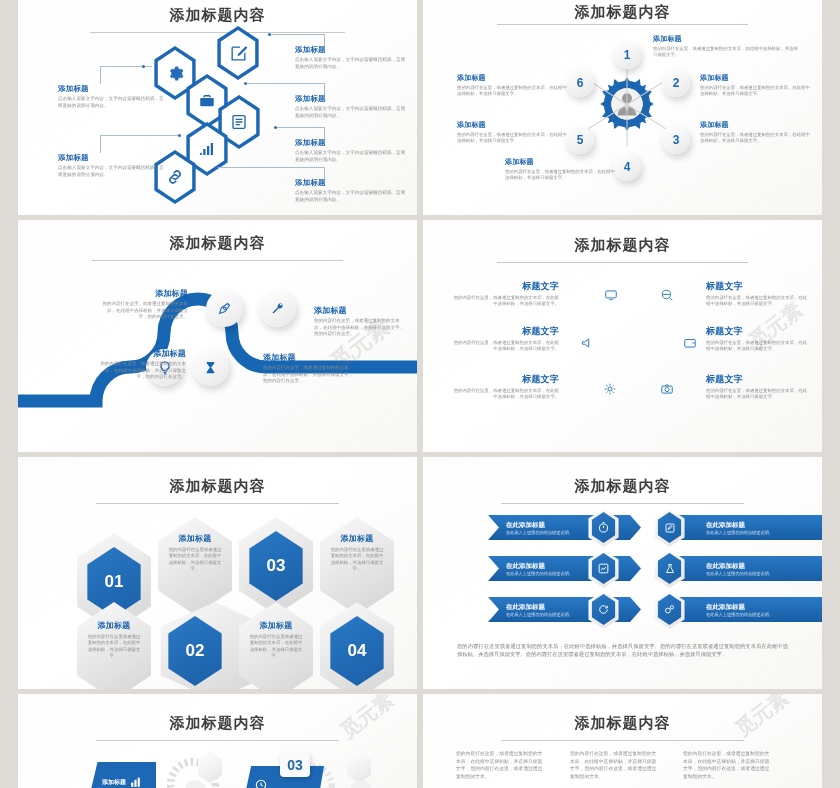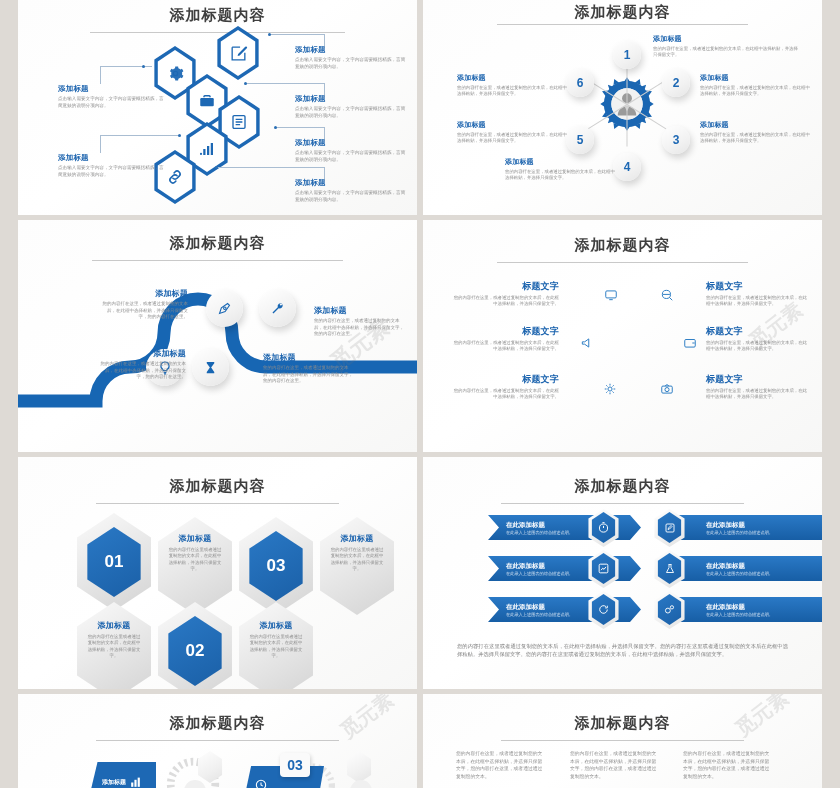--- a/index.html
+++ b/index.html
@@ -423,21 +423,21 @@
       <div class="p blur" style="font-size:4.4px;margin-top:2px;">您的内容打在这里，或者通过复制您的文本后，在此框中选择粘贴，并选择只保留文字。</div>
     </div>
 
     <div class="wm" style="right:16px;top:92px;font-size:20px;">觅元素</div>
   </div>
 
   <div class="slide col-l">
     <div class="ttl" style="top:20px;font-size:15px;">添加标题内容</div>
     <div class="rule" style="top:46px;left:78px;right:78px;"></div>
 
-    <div class="hex-grey" style="left:53px;top:56px;width:86px;height:98px;">
+    <div class="hex-grey" style="left:53px;top:76px;width:86px;height:98px;">
       <div class="hex-blue" style="left:12px;top:14px;width:62px;height:70px;font-size:17px;">
         <span>01</span>
       </div>
     </div>
     <div class="hex-grey" style="left:134px;top:60px;width:86px;height:98px;">
       <div style="position:absolute;left:16px;top:16px;width:54px;text-align:center;">
         <div class="h" style="font-size:8px;">添加标题</div>
         <div class="p blur" style="font-size:4.4px;margin-top:3px;">您的内容打在这里或者通过复制您的文本后，在此框中选择粘贴，并选择只保留文字。</div>
       </div>
     </div>
@@ -452,31 +452,36 @@
         <div class="p blur" style="font-size:4.4px;margin-top:3px;">您的内容打在这里或者通过复制您的文本后，在此框中选择粘贴，并选择只保留文字。</div>
       </div>
     </div>
 
     <div class="hex-grey" style="left:53px;top:145px;width:86px;height:98px;">
       <div style="position:absolute;left:16px;top:18px;width:54px;text-align:center;">
         <div class="h" style="font-size:8px;">添加标题</div>
         <div class="p blur" style="font-size:4.4px;margin-top:3px;">您的内容打在这里或者通过复制您的文本后，在此框中选择粘贴，并选择只保留文字。</div>
       </div>
     </div>
-    <div class="hex-grey" style="left:134px;top:145px;width:86px;height:98px;">
+    <div class="hex-grey" style="left:134px;top:145px;width:86px;height:98px;padding-left:40px;">
       <div class="hex-blue" style="left:12px;top:14px;width:62px;height:70px;font-size:17px;">
         <span>02</span>
       </div>
     </div>
     <div class="hex-grey" style="left:215px;top:145px;width:86px;height:98px;">
       <div style="position:absolute;left:16px;top:18px;width:54px;text-align:center;">
         <div class="h" style="font-size:8px;">添加标题</div>
         <div class="p blur" style="font-size:4.4px;margin-top:3px;">您的内容打在这里或者通过复制您的文本后，在此框中选择粘贴，并选择只保留文字。</div>
       </div>
     </div>
+    <div class="hex-grey" style="left:296px;top:145px;width:86px;height:98px;">
+      <div class="hex-blue" style="left:12px;top:14px;width:62px;height:70px;font-size:17px;">
+        <span>04</span>
+      </div>
+    </div>
   </div>
 
   <div class="slide col-r">
     <div class="ttl" style="top:20px;font-size:15px;">添加标题内容</div>
     <div class="rule" style="top:46px;left:78px;right:78px;"></div>
 
     <div class="arrow r" style="left:65px;top:58px;width:135px;padding-left:18px;">
       <div>
         <div class="atxt" style="font-size:6.5px;">在此添加标题</div>
         <div class="asub blur" style="font-size:4.2px;">在此录入上述图表的综合描述说明。</div>

